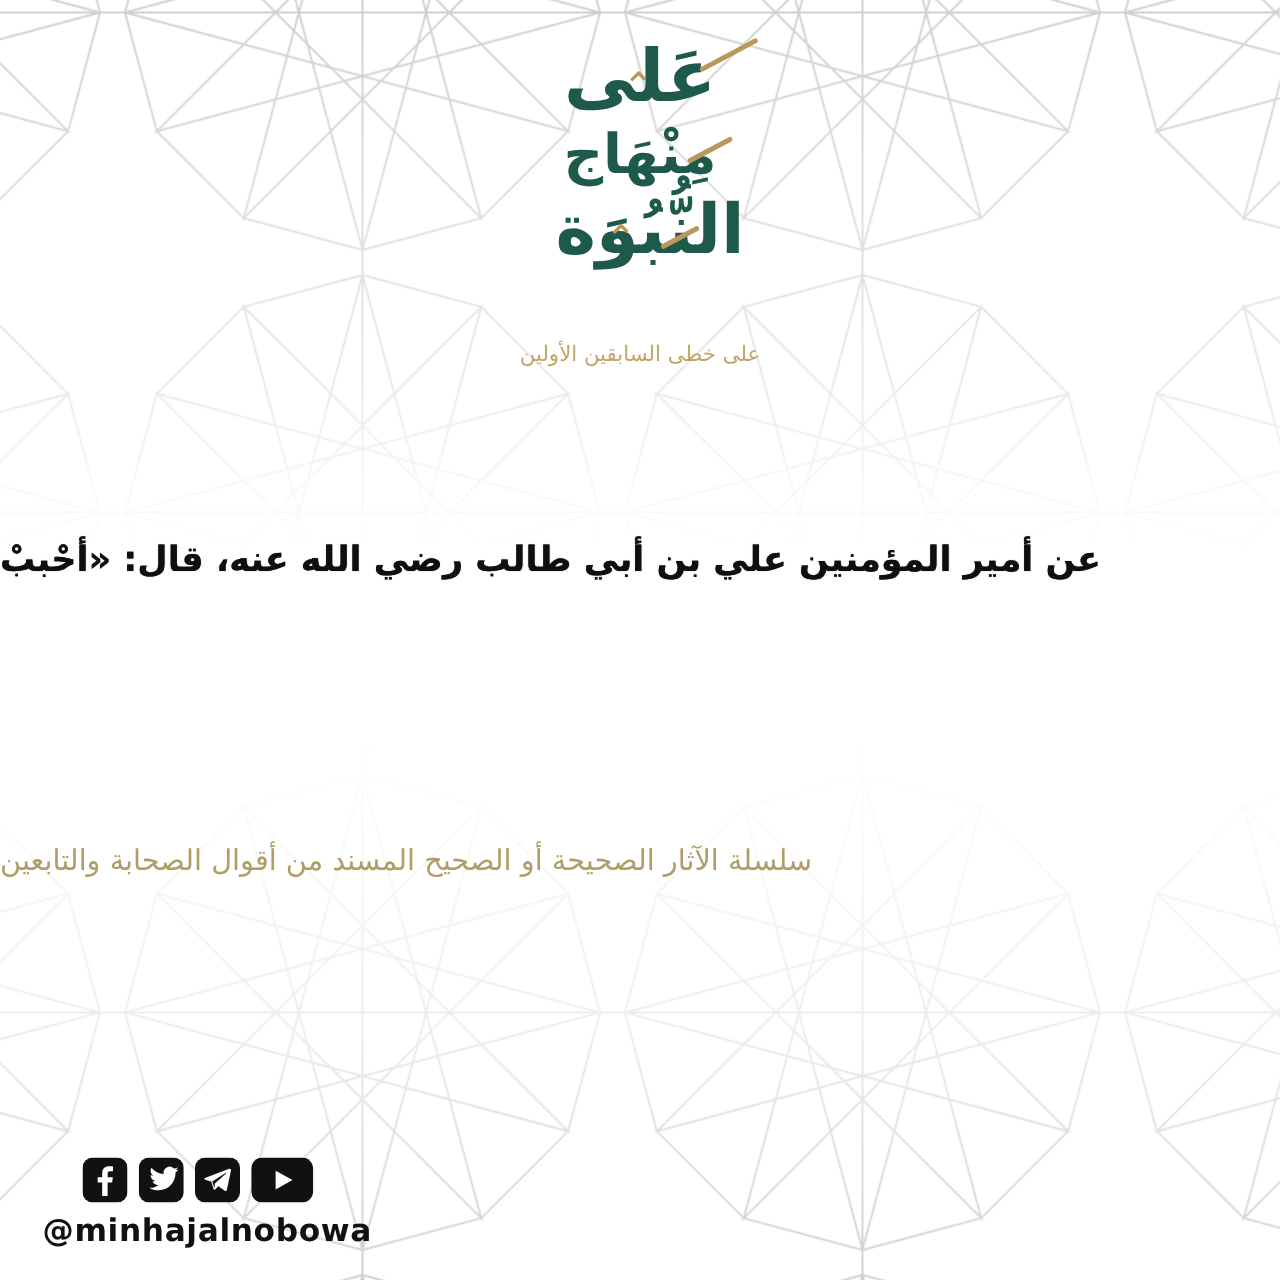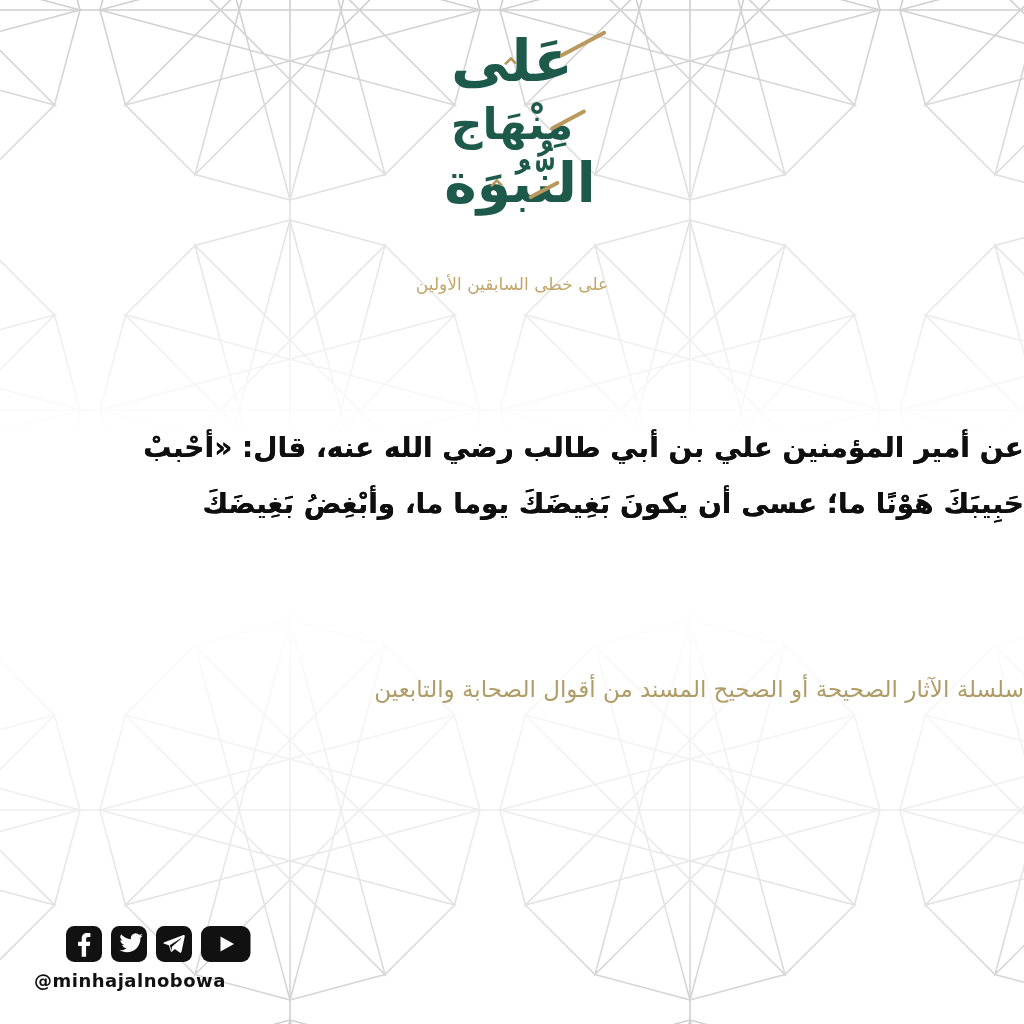--- a/index.html
+++ b/index.html
@@ -45,43 +45,43 @@
 
   .tagline{
     position:absolute;top:270px;left:0;width:100%;
     text-align:center;direction:rtl;color:var(--tagline-gold);
     font-size:17px;line-height:1.7;font-weight:500;
   }
 
   
   .hadith{
     position:absolute;top:420px;left:0;width:100%;
-    text-align:right;direction:rtl;color:var(--text-black);
+    text-align:left;direction:rtl;color:var(--text-black);
     font-weight:bold;font-size:28px;line-height:2.0;
     text-shadow:0 0 0.6px var(--text-black);
   }
   .hadith .line{white-space:nowrap;}
 
   
   .series{
     position:absolute;top:676px;left:0;width:100%;
-    text-align:right;direction:rtl;color:var(--series-gold);
+    text-align:left;direction:rtl;color:var(--series-gold);
     font-size:23px;font-weight:500;
   }
 
   
   .social-row{
     position:absolute;left:66px;top:926px;
     display:flex;align-items:center;gap:9px;
   }
   .icon{display:block;cursor:pointer;}
   .icon svg{display:block;height:36px;width:auto;}
   .handle{
     position:absolute;left:34px;top:970px;
-    font-size:18px;font-weight:bold;color:#111;
+    font-size:25px;font-weight:bold;color:#111;
     letter-spacing:0.5px;
   }
 </style>
 </head>
 <body>
 
 <div class="canvas">
 
   <svg class="bg-pattern" width="1024" height="1024" viewBox="0 0 1024 1024" aria-hidden="true">
     <defs>
@@ -123,21 +123,20 @@
   <div class="gold-accent ga3"></div>
   <div class="ga-dot1"></div>
   <div class="ga-dot2"></div>
 
   <div class="tagline">
     <div>على خطى السابقين الأولين</div>
   </div>
 
   <div class="hadith">
     <div class="line">عن أمير المؤمنين علي بن أبي طالب رضي الله عنه، قال: «أحْببْ</div>
-    <div class="line">حَبِيبَكَ هَوْنًا ما؛ عسى أن يكونَ بَغِيضَكَ يوما ما، وأبْغِضُ بَغِيضَكَ</div>
   </div>
 
   <div class="series">سلسلة الآثار الصحيحة أو الصحيح المسند من أقوال الصحابة والتابعين</div>
 
   <div class="social-row">
     <span class="icon">
       <svg viewBox="0 0 24 24">
         <rect width="24" height="24" rx="5.5" fill="#111"></rect>
         <path fill="#fff" d="M13.4 20.5v-7.2h2.42l.36-2.81H13.4V8.7c0-.81.23-1.37 1.39-1.37h1.48V4.82c-.26-.03-1.14-.11-2.17-.11-2.14 0-3.61 1.31-3.61 3.71v2.07H8.08v2.81h2.41v7.2h2.91z"></path>
       </svg>

